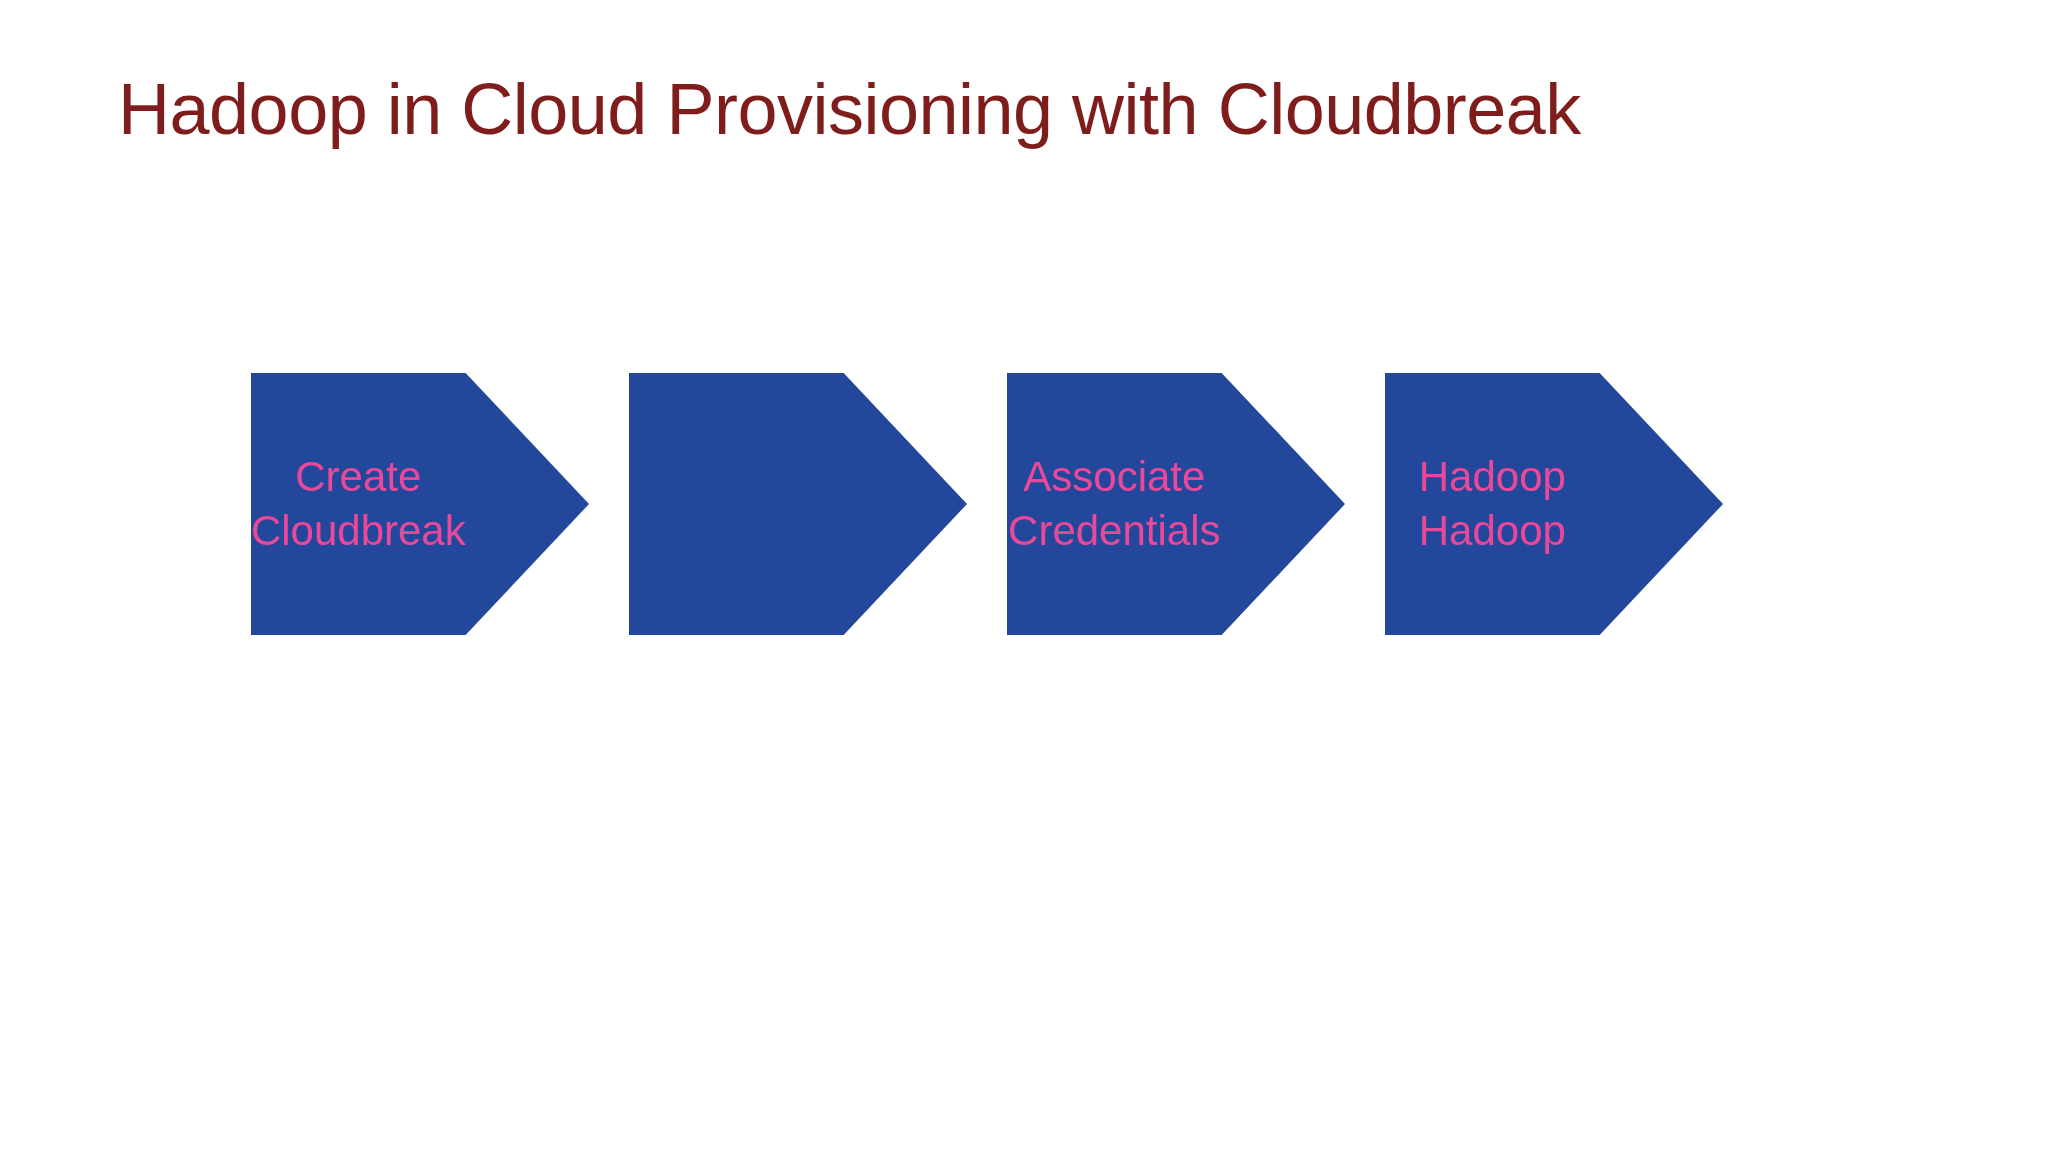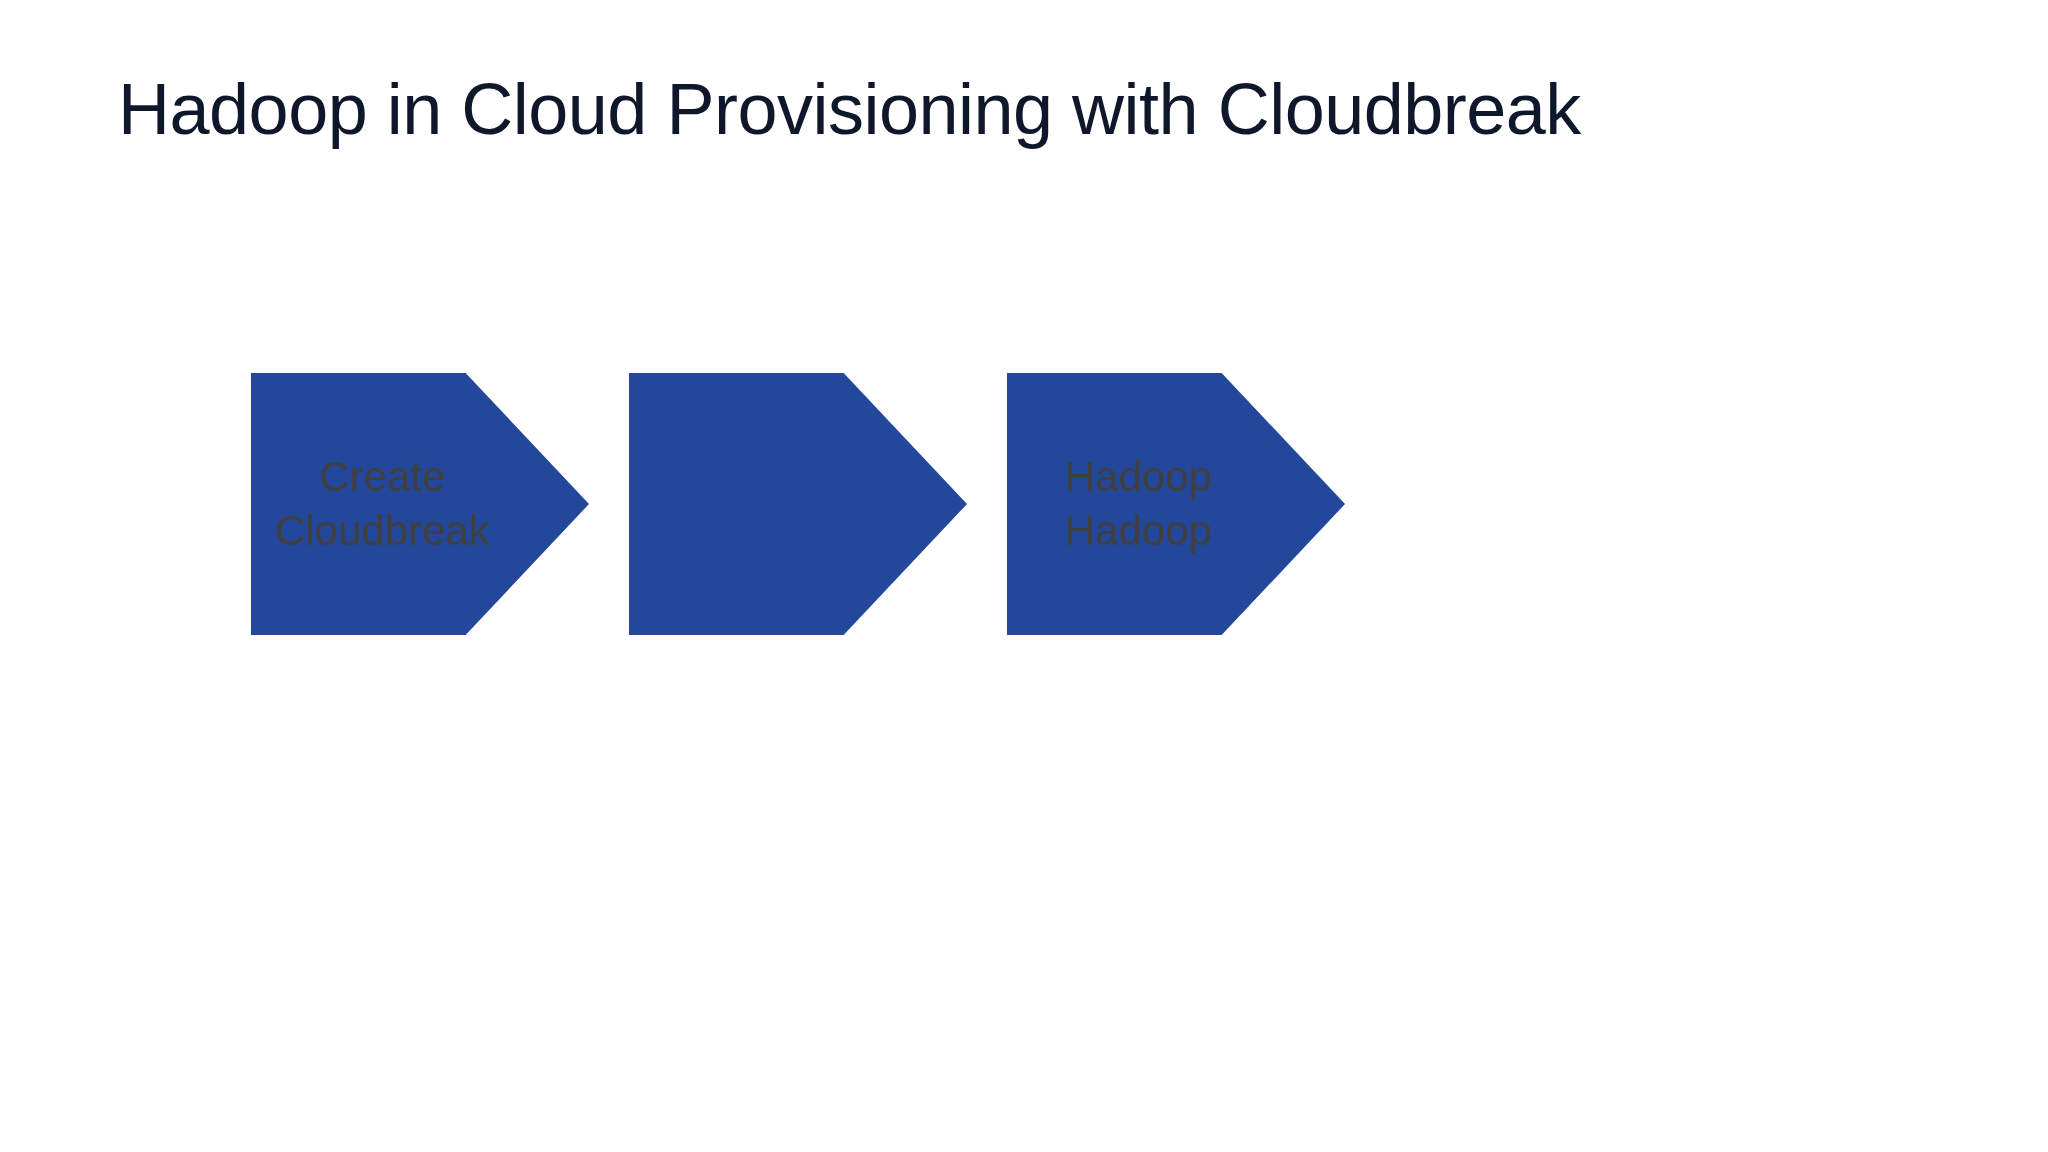--- a/index.html
+++ b/index.html
@@ -24,21 +24,21 @@
 
   
   .slide-title {
     position: absolute;
     left: 118px;
     top: 22px;
     width: 1800px;
     font-size: 72px;
     line-height: 1.1;
     font-weight: 400;
-    color: #0f172a;
+    color: #7f1d1d;
     letter-spacing: -0.5px;
     white-space: nowrap;
   }
 
   
   .flow {
     position: absolute;
     left: 251px;
     top: 373px;
     height: 262px;
@@ -65,28 +65,27 @@
   .arrow-label {
     position: absolute;
     left: 0;
     top: 0;
     width: 63.5%;
     height: 100%;
     display: flex;
     flex-direction: column;
     align-items: center;
     justify-content: center;
-    color: #404040;
+    color: #ec4899;
     font-size: 42px;
     line-height: 1.28;
     font-weight: 400;
     text-align: center;
     white-space: nowrap;
     pointer-events: none;
-    margin-left: 24px;
   }
   .arrow-label .ln { display: block; }
 
   
   .footer {
     position: absolute;
     left: 0;
     right: 0;
     bottom: 0;
     height: 150px;
@@ -106,20 +105,27 @@
       <div class="arrow-label">
         <span class="ln">Create</span>
         <span class="ln">Cloudbreak</span>
       </div>
     </div>
 
     <div class="arrow">
       <div class="arrow-shape"></div>
     </div>
 
+    <div class="arrow">
+      <div class="arrow-shape"></div>
+      <div class="arrow-label">
+        <span class="ln">Associate</span>
+        <span class="ln">Credentials</span>
+      </div>
+    </div>
 
     <div class="arrow">
       <div class="arrow-shape"></div>
       <div class="arrow-label">
         <span class="ln">Hadoop</span>
         <span class="ln">Hadoop</span>
       </div>
     </div>
 
   </div>

